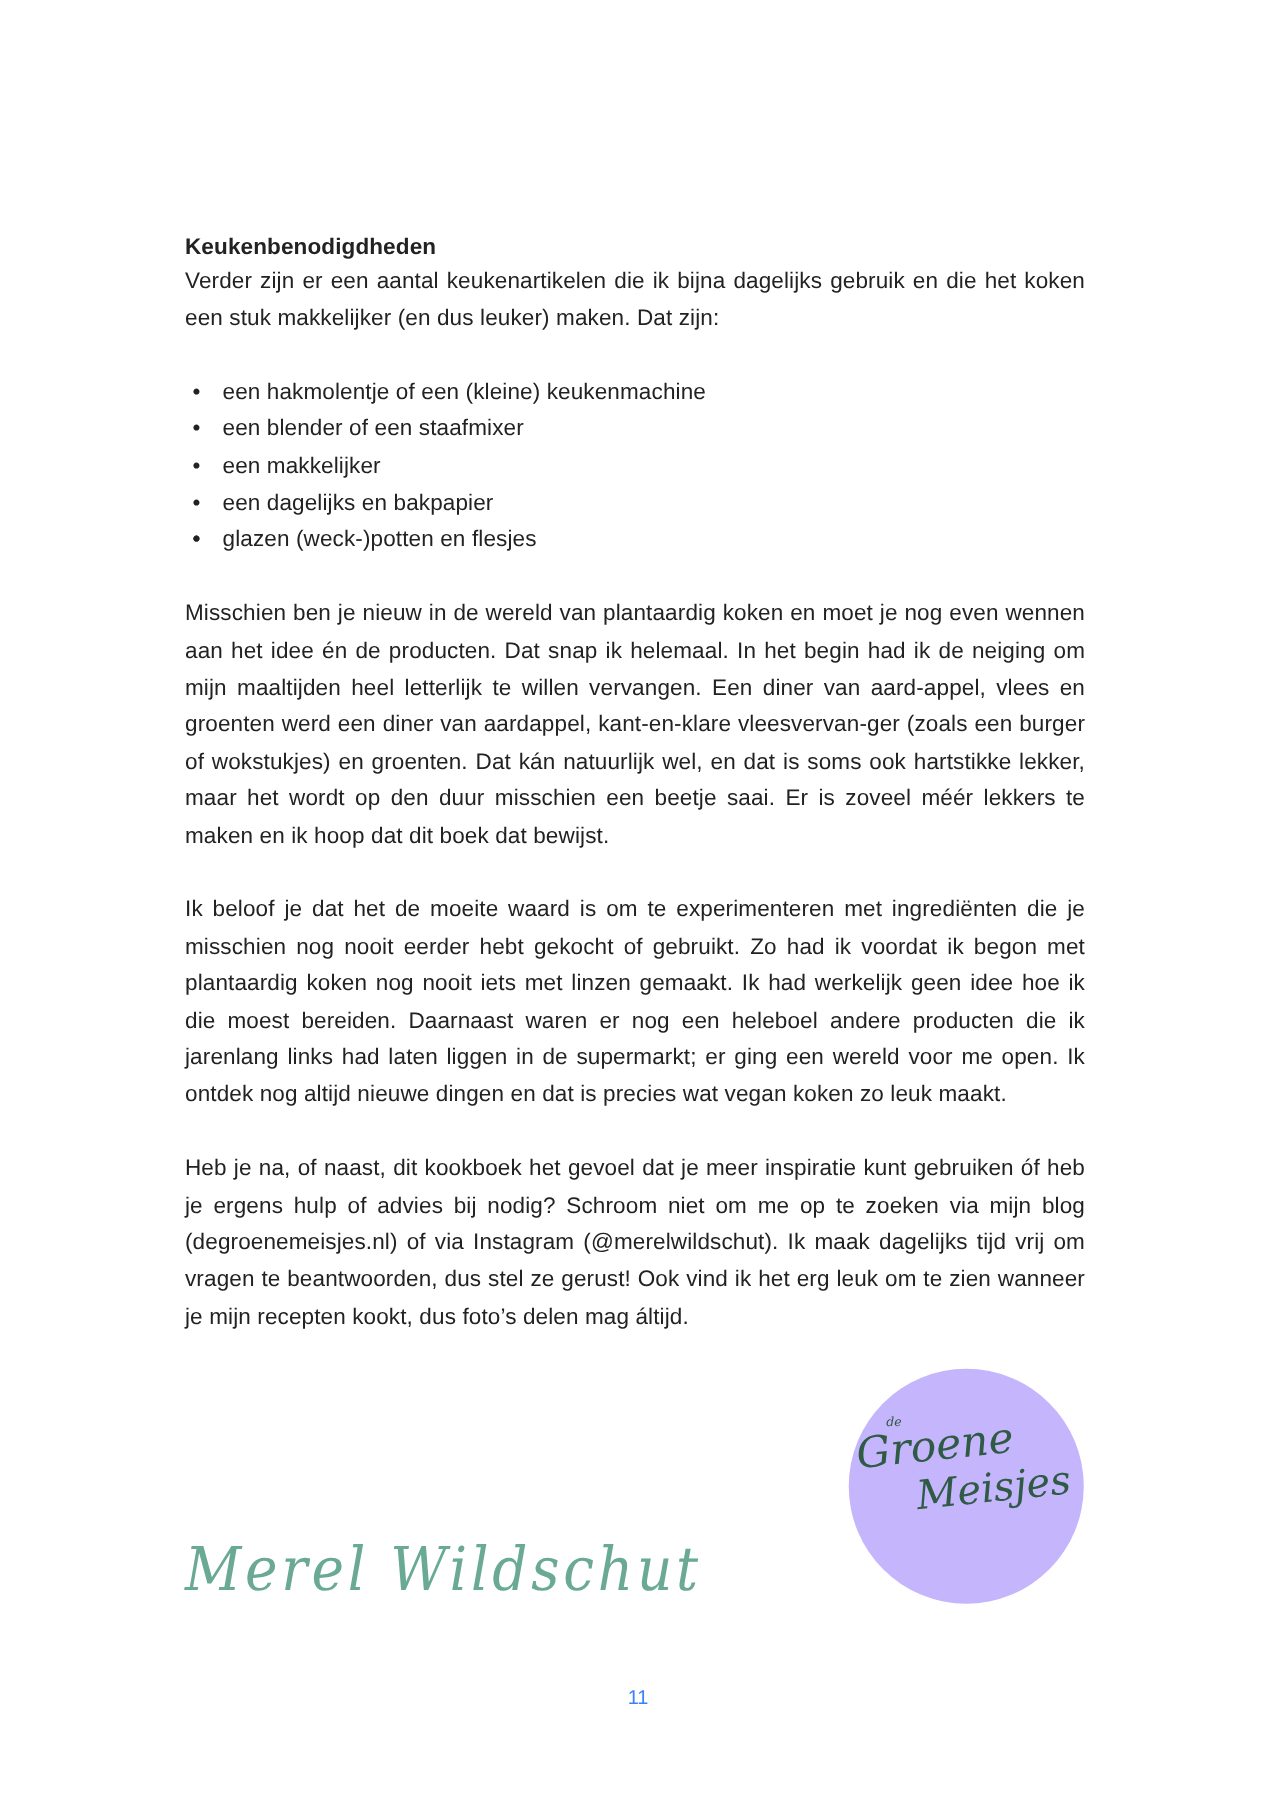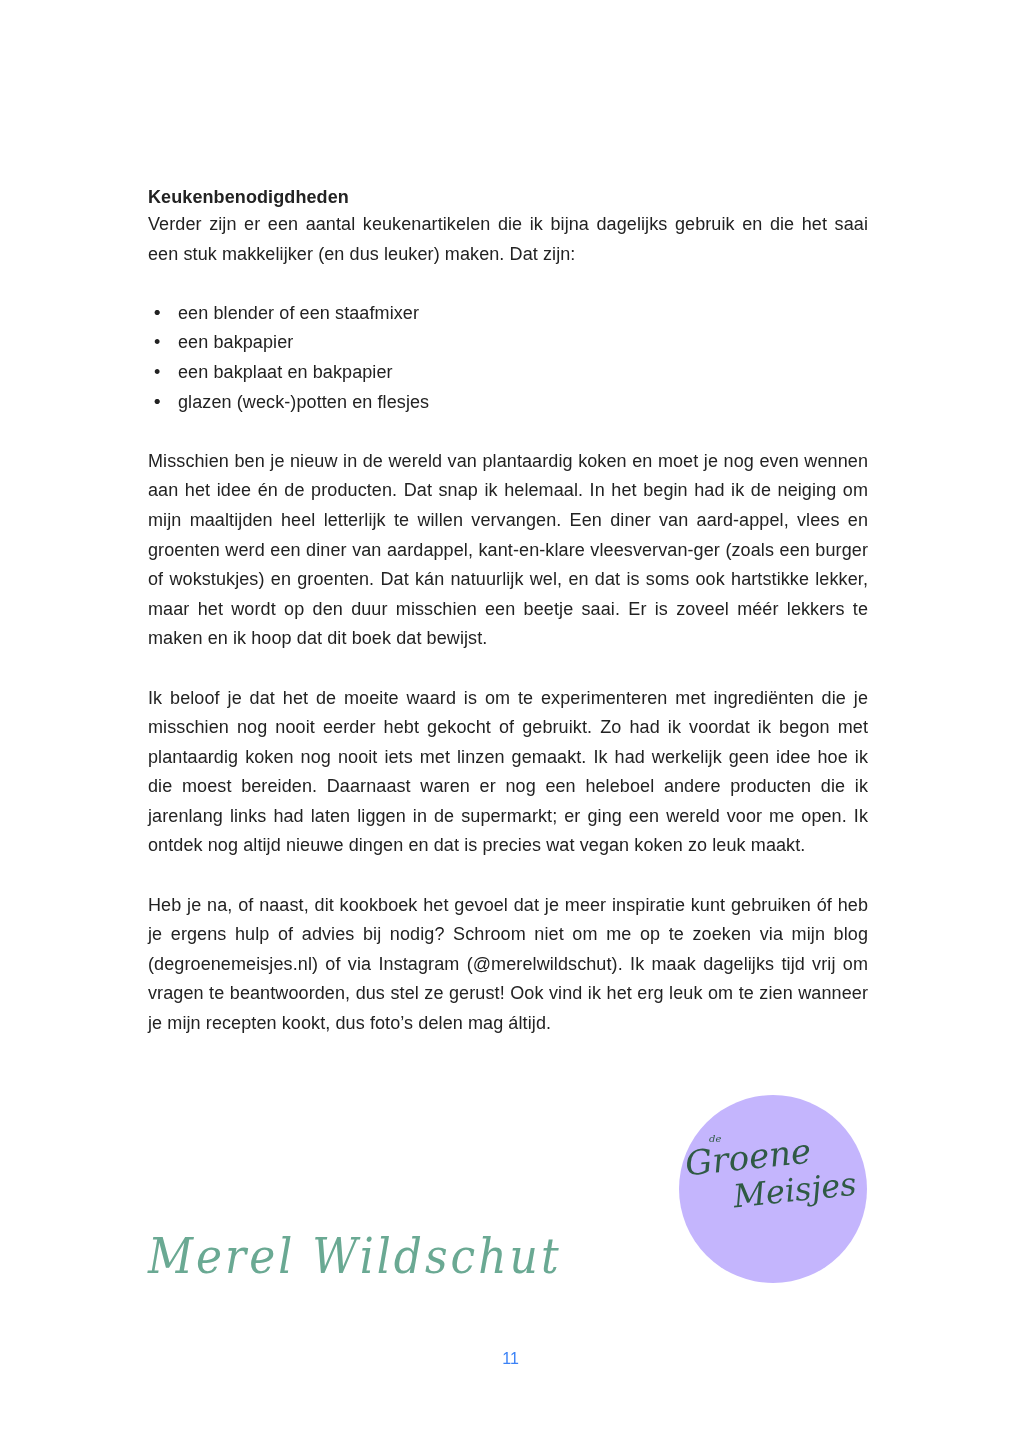--- a/index.html
+++ b/index.html
@@ -118,29 +118,29 @@
       color: #3b82f6;
     }
   </style>
 </head>
 <body>
 
 <div class="page">
 
   <div class="content">
     <h2 class="heading">Keukenbenodigdheden</h2>
-    <p class="p">Verder zijn er een aantal keukenartikelen die ik bijna dagelijks gebruik en die het saai een stuk makkelijker (en dus leuker) maken. Dat zijn:</p>
+    <p class="p">Verder zijn er een aantal keukenartikelen die ik bijna dagelijks gebruik en die het koken een stuk makkelijker (en dus leuker) maken. Dat zijn:</p>
 
     <div class="gap"></div>
 
     <ul class="tools">
-      <li><span class="bullet">•</span></li>
+      <li><span class="bullet">•</span><span>een hakmolentje of een (kleine) keukenmachine</span></li>
       <li><span class="bullet">•</span><span>een blender of een staafmixer</span></li>
-      <li><span class="bullet">•</span><span>een bakpapier</span></li>
-      <li><span class="bullet">•</span><span>een bakplaat en bakpapier</span></li>
+      <li><span class="bullet">•</span><span>een makkelijker</span></li>
+      <li><span class="bullet">•</span><span>een dagelijks en bakpapier</span></li>
       <li><span class="bullet">•</span></li>
       <li><span class="bullet">•</span><span>glazen (weck-)potten en flesjes</span></li>
     </ul>
 
     <div class="gap"></div>
     <p class="p">Misschien ben je nieuw in de wereld van plantaardig koken en moet je nog even wennen aan het idee én de producten. Dat snap ik helemaal. In het begin had ik de neiging om mijn maaltijden heel letterlijk te willen vervangen. Een diner van aard-appel, vlees en groenten werd een diner van aardappel, kant-en-klare vleesvervan-ger (zoals een burger of wokstukjes) en groenten. Dat kán natuurlijk wel, en dat is soms ook hartstikke lekker, maar het wordt op den duur misschien een beetje saai. Er is zoveel méér lekkers te maken en ik hoop dat dit boek dat bewijst.</p>
 
     <div class="gap"></div>
     <p class="p">Ik beloof je dat het de moeite waard is om te experimenteren met ingrediënten die je misschien nog nooit eerder hebt gekocht of gebruikt. Zo had ik voordat ik begon met plantaardig koken nog nooit iets met linzen gemaakt. Ik had werkelijk geen idee hoe ik die moest bereiden. Daarnaast waren er nog een heleboel andere producten die ik jarenlang links had laten liggen in de supermarkt; er ging een wereld voor me open. Ik ontdek nog altijd nieuwe dingen en dat is precies wat vegan koken zo leuk maakt.</p>
 

